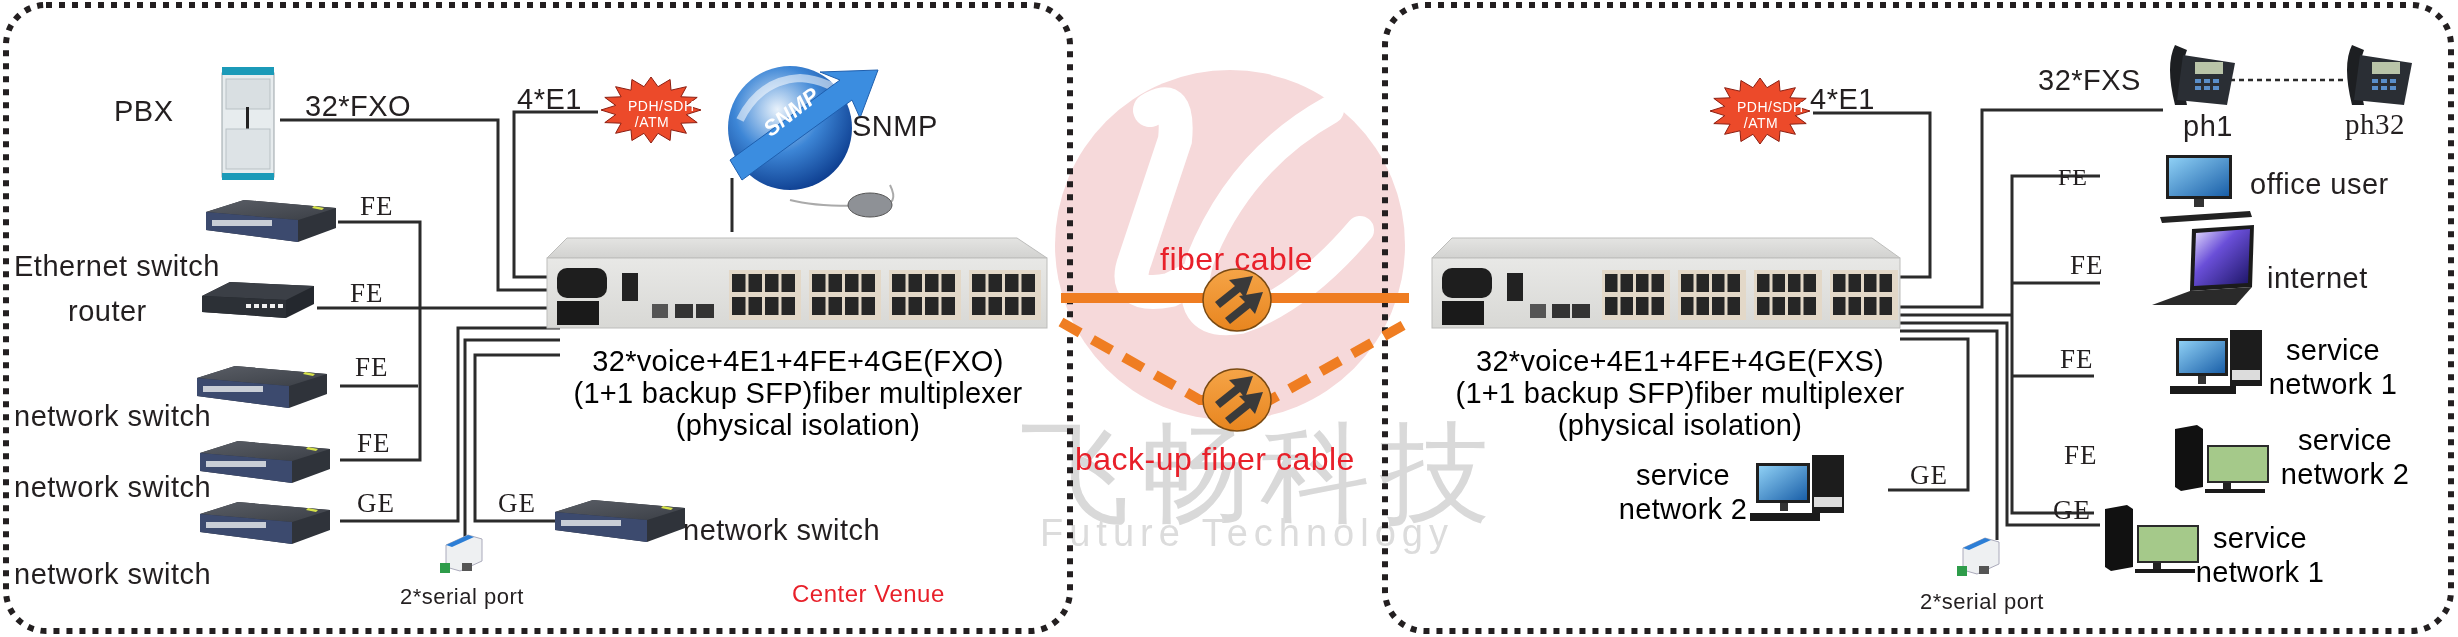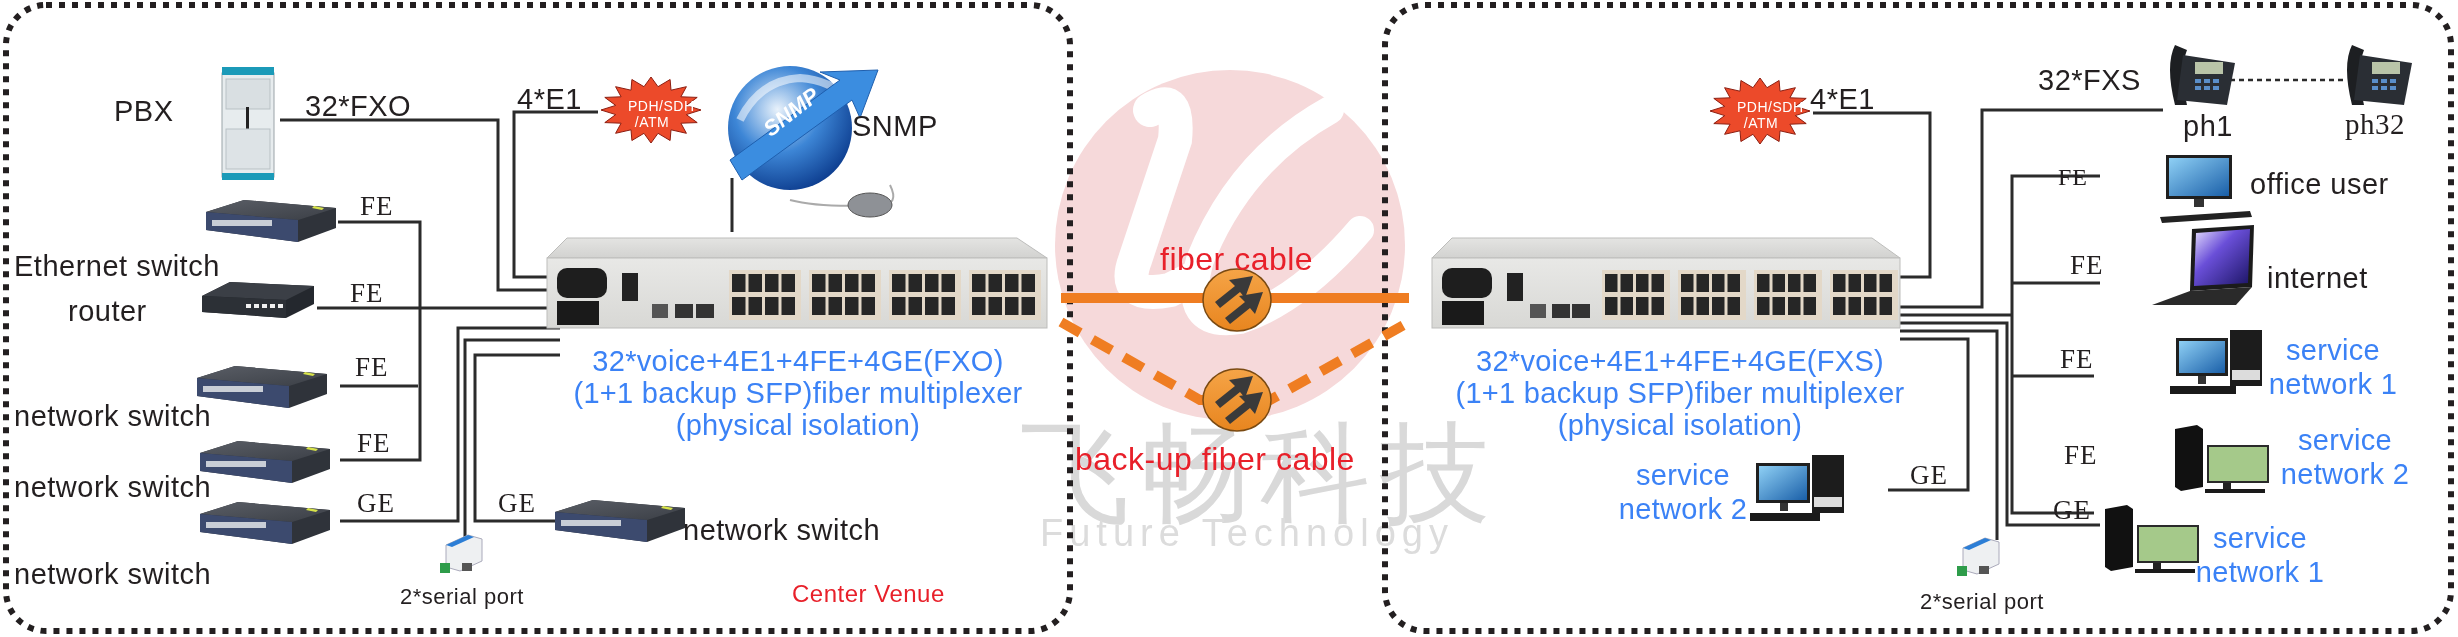--- a/index.html
+++ b/index.html
@@ -5,21 +5,21 @@
   html, body { margin: 0; padding: 0; background: #ffffff; }
   body { width: 2458px; height: 637px; position: relative; overflow: hidden;
          font-family: "Liberation Sans", "DejaVu Sans", sans-serif; color: #231f20; }
   #stage { position: absolute; left: 0; top: 0; width: 2458px; height: 637px; }
   svg text { font-family: "Liberation Sans", "DejaVu Sans", sans-serif; }
   .lbl { position: absolute; white-space: nowrap; font-size: 29px; color: #231f20; letter-spacing: 0.5px; line-height: 1; }
   .lbl.serif { font-family: "Liberation Serif", "DejaVu Serif", serif; font-size: 27px; letter-spacing: 1px; }
   .lbl.small { font-size: 22px; }
   .lbl.red { color: #e8202a; }
   .lbl.big { font-size: 24px; }
-  .caption { position: absolute; text-align: center; font-size: 29px; line-height: 32px; color: #3b82f6; letter-spacing: 0.3px; }
+  .caption { position: absolute; text-align: center; font-size: 29px; line-height: 32px; color: #000000; letter-spacing: 0.3px; }
   .caption div { white-space: nowrap; }
   .wm { position: absolute; color: #d9d9d9; white-space: nowrap; }
 </style>
 </head>
 <body>
 
 <div id="stage">
 
   <svg width="2458" height="637" style="position:absolute;left:0;top:0">
     <circle cx="1230" cy="245" r="175" fill="#f6d9da"></circle>

